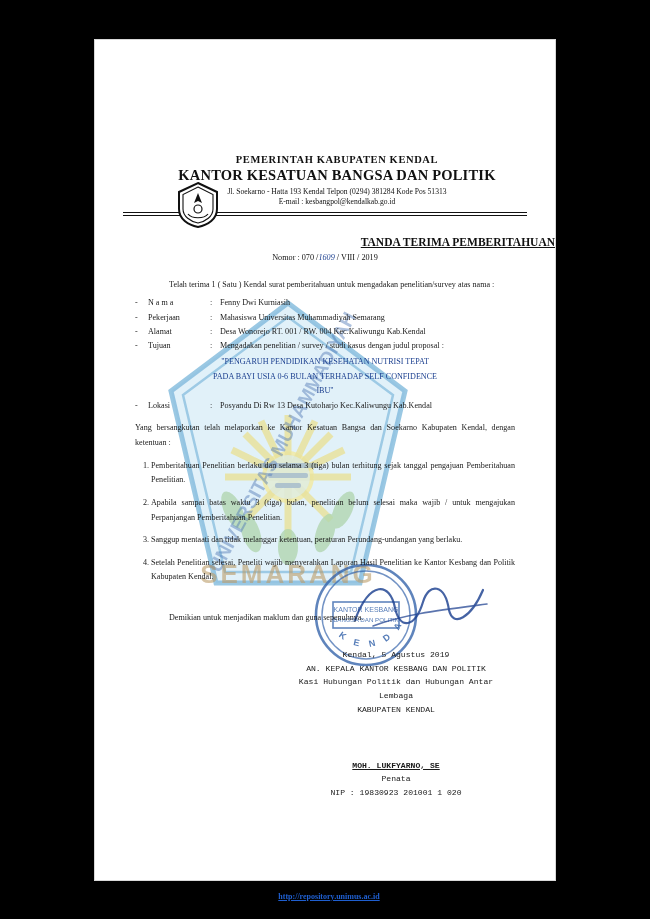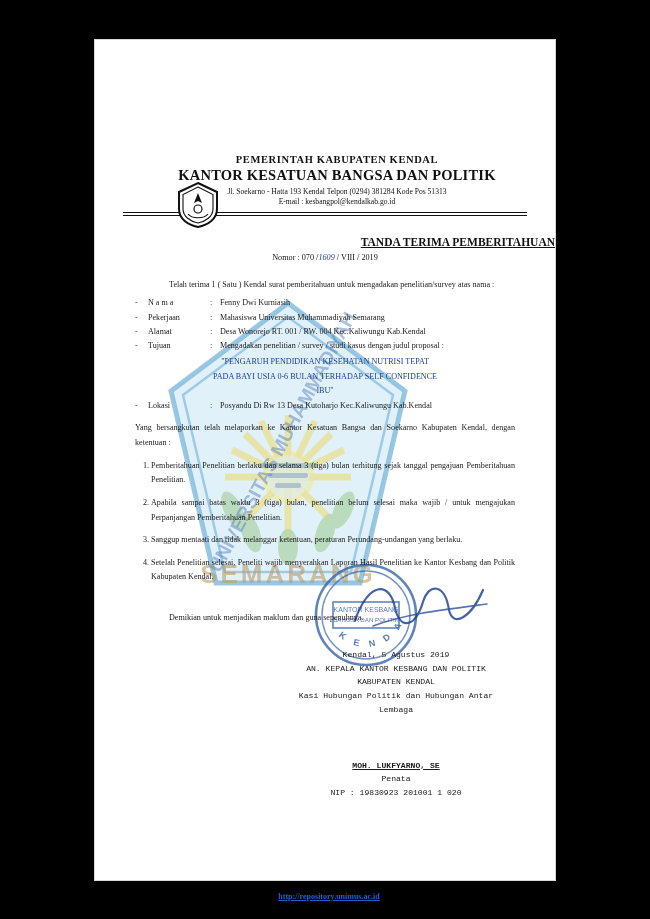--- a/index.html
+++ b/index.html
@@ -366,22 +366,22 @@
       <li>Setelah Penelitian selesai, Peneliti  wajib menyerahkan Laporan Hasil Penelitian ke Kantor Kesbang dan Politik Kabupaten Kendal.</li>
     </ol>
 
     <div class="closing">Demikian untuk menjadikan maklum dan guna sepenuhnya.</div>
   </div>
 
   <div class="clearfix">
     <div class="sign-block">
       <div>Kendal, 5 Agustus 2019</div>
       <div>AN. KEPALA KANTOR KESBANG DAN POLITIK</div>
+      <div>Kasi Hubungan Politik dan Hubungan Antar Lembaga</div>
       <div>KABUPATEN KENDAL</div>
-      <div>Kasi Hubungan Politik dan Hubungan Antar Lembaga</div>
       <div class="sign-space"></div>
       <div class="sign-name">MOH. LUKFYARNO, SE</div>
       <div>Penata</div>
       <div>NIP : 19830923 201001 1 020</div>
     </div>
   </div>
 
 </div>
 
 <a class="footer-link" href="#">http://repository.unimus.ac.id</a>

